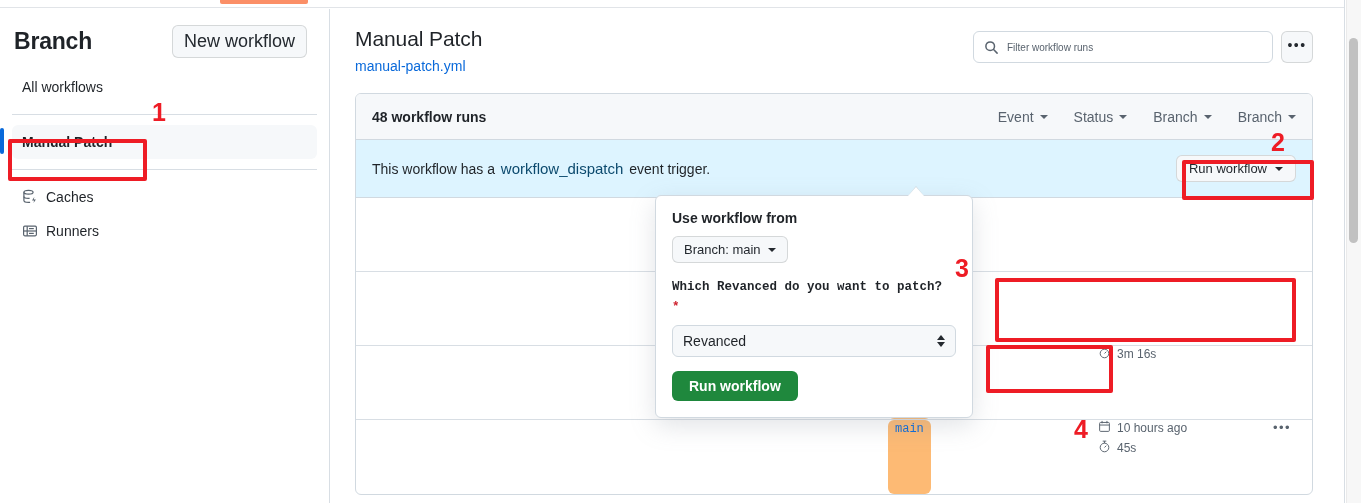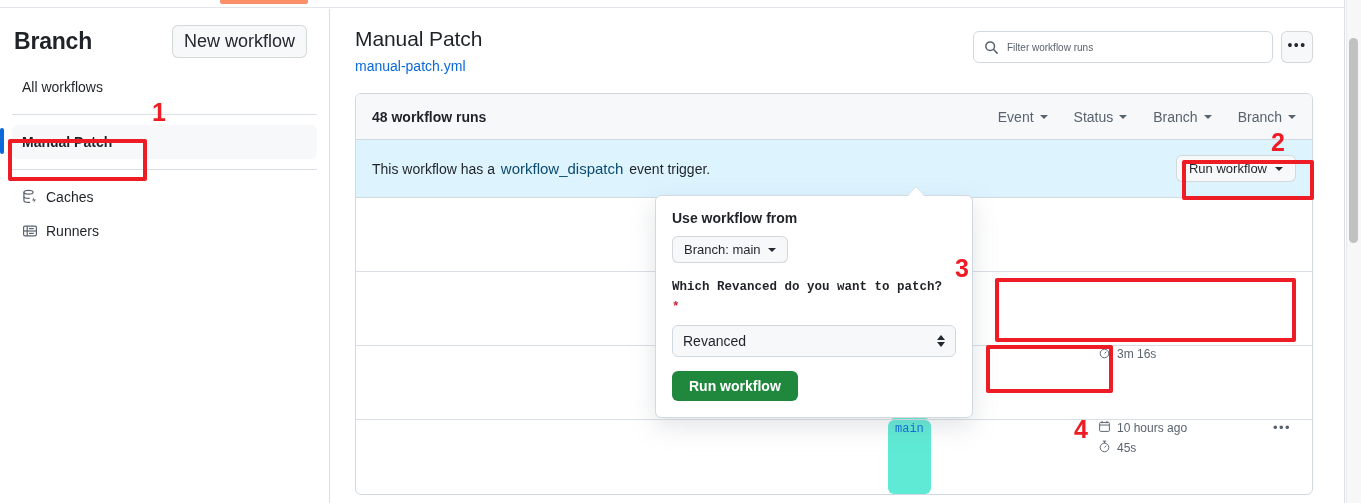--- a/index.html
+++ b/index.html
@@ -138,21 +138,21 @@
 
   .run-row {
     height: 74px; border-bottom: 1px solid #d8dee4;
     display: flex; padding: 0 16px;
     position: relative;
   }
   .run-row:last-child { border-bottom: none; }
   .run-left { flex: 1 1 auto; }
   .branch-badge {
     font-family: "Liberation Mono", monospace; font-size: 12px;
-    color: #0969da; background: #5eead4; border-radius: 6px;
+    color: #0969da; background: #fdba74; border-radius: 6px;
     padding: 2px 7px; display: inline-block;
   }
   .run-mid { width: 210px; display:flex; justify-content:flex-start; }
   .run-meta {
     width: 170px; font-size: 12px; color: #59636e;
     display: flex; flex-direction: column; gap: 4px; align-items:flex-start;
   }
   .meta-line { display: flex; align-items: center; gap: 6px; }
   .row-kebab {
     width: 28px; text-align: center; color: #59636e; letter-spacing: 1.5px;

